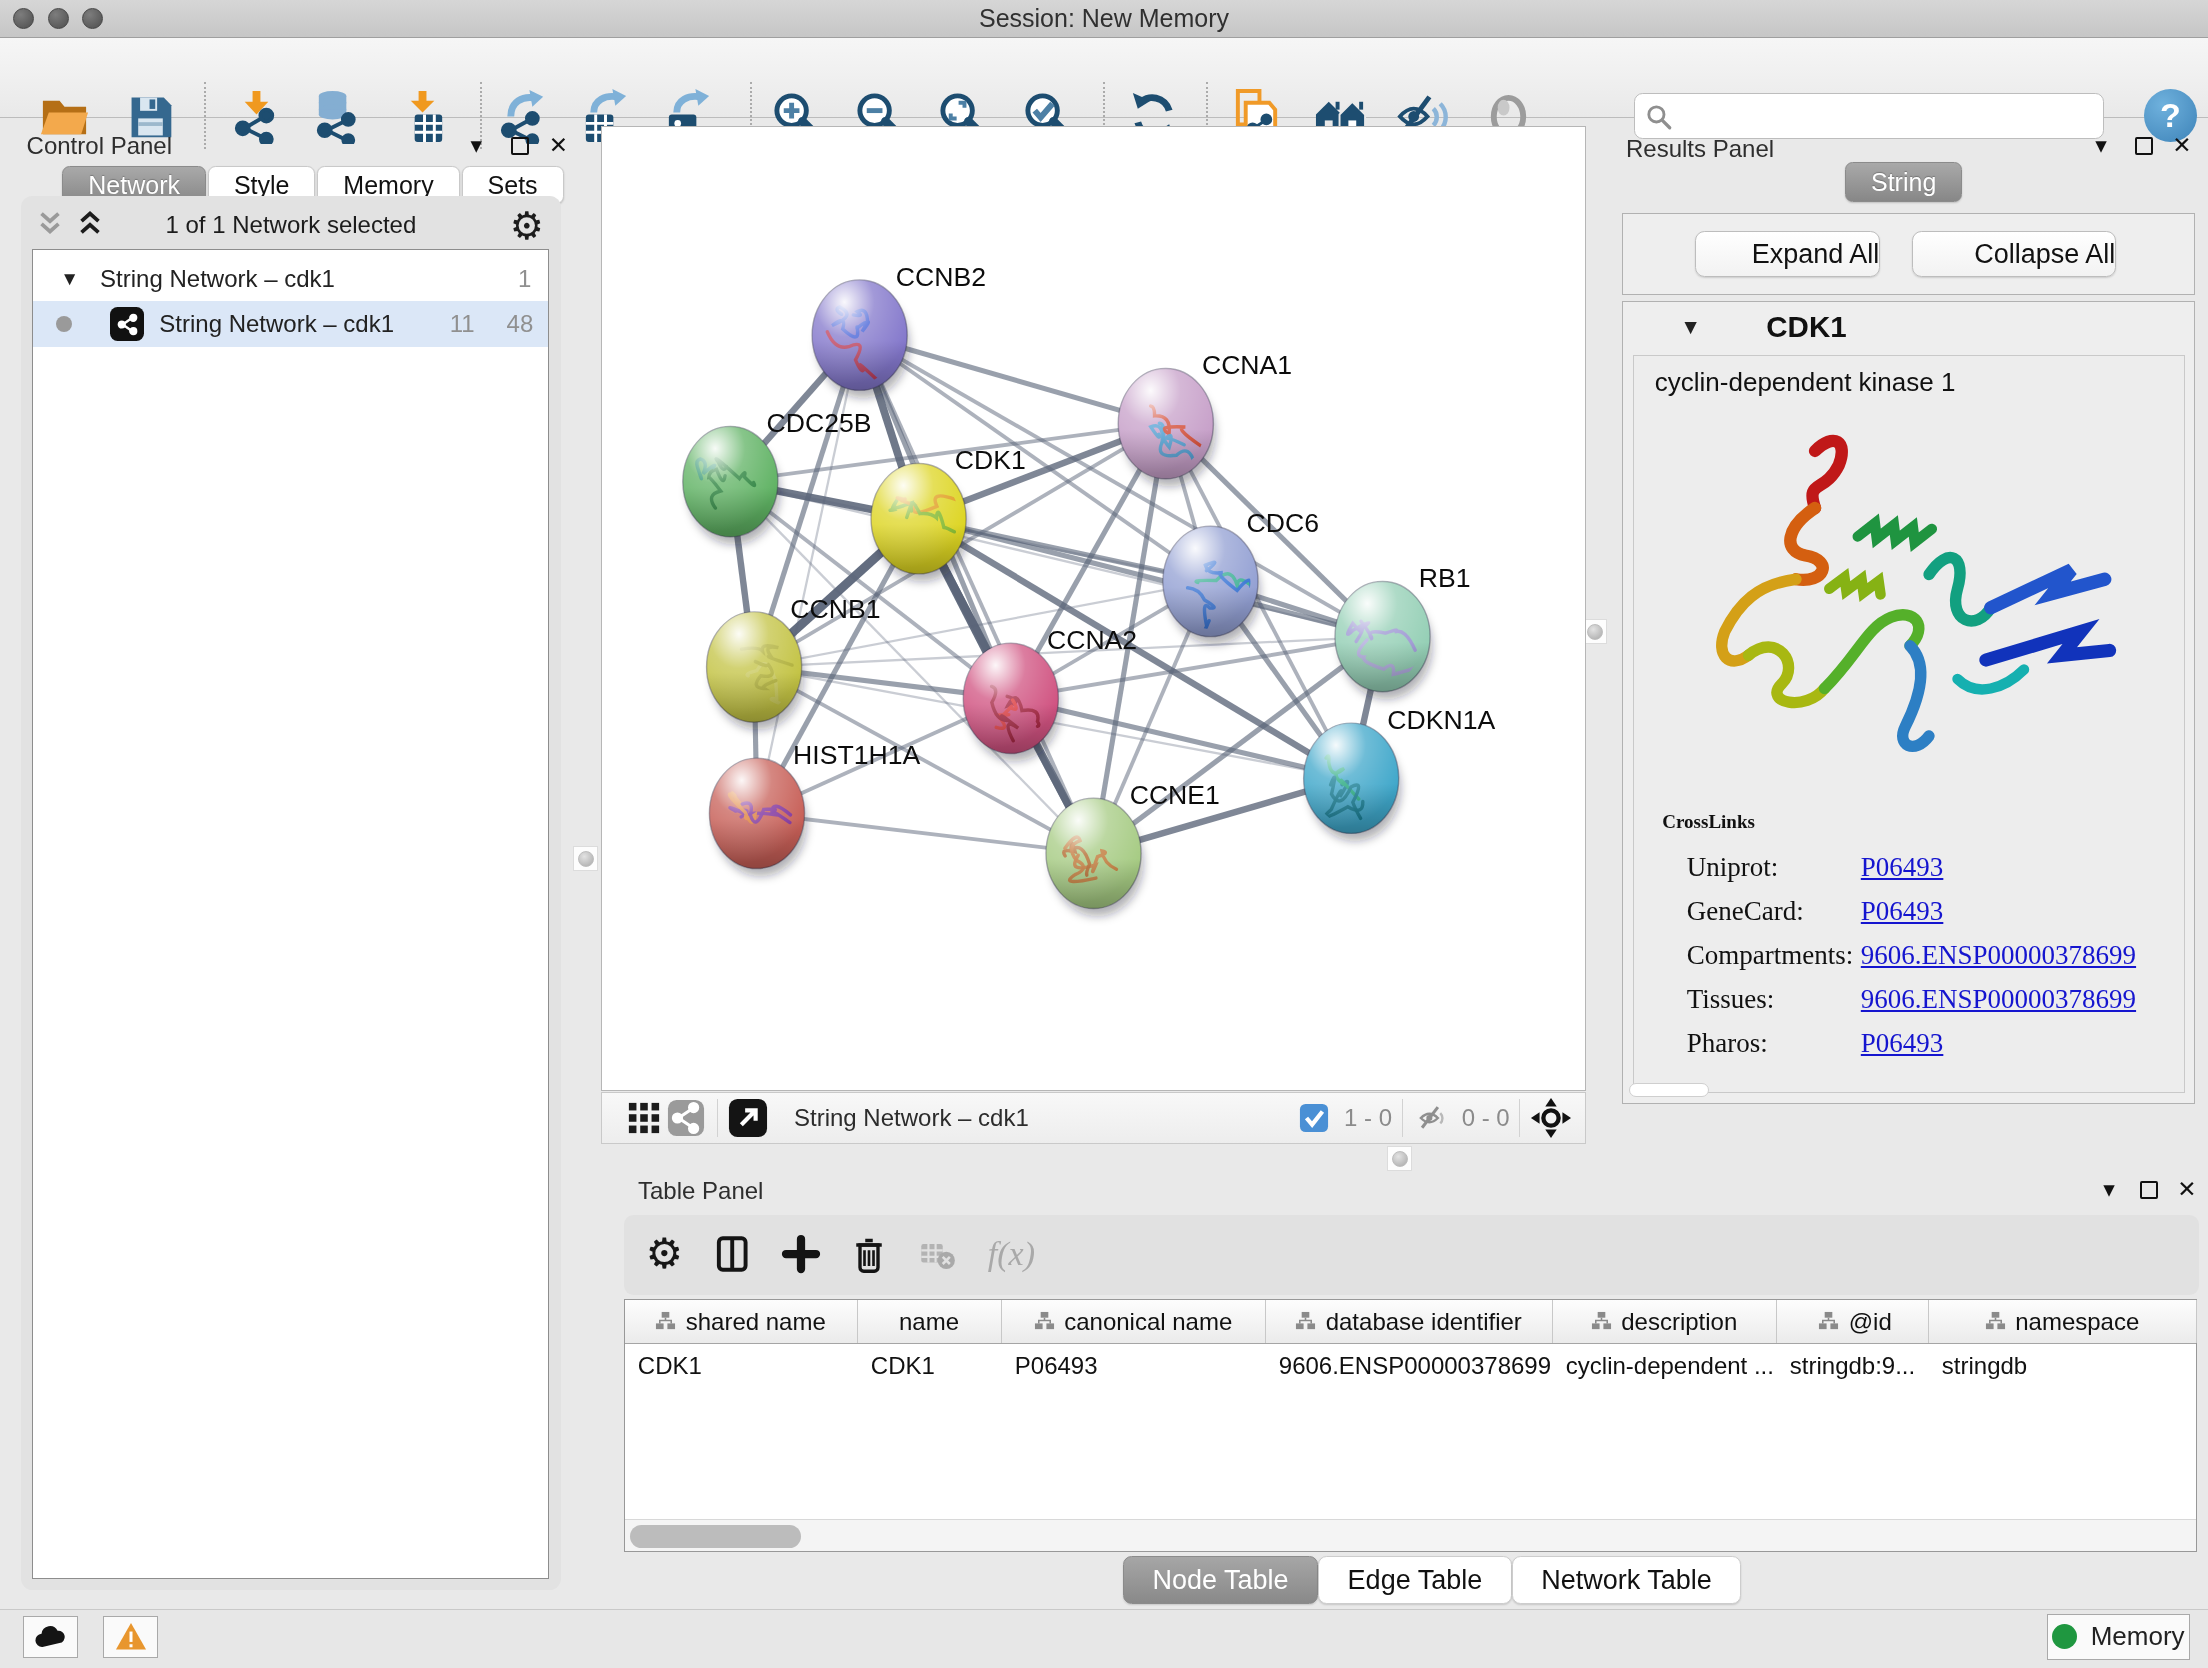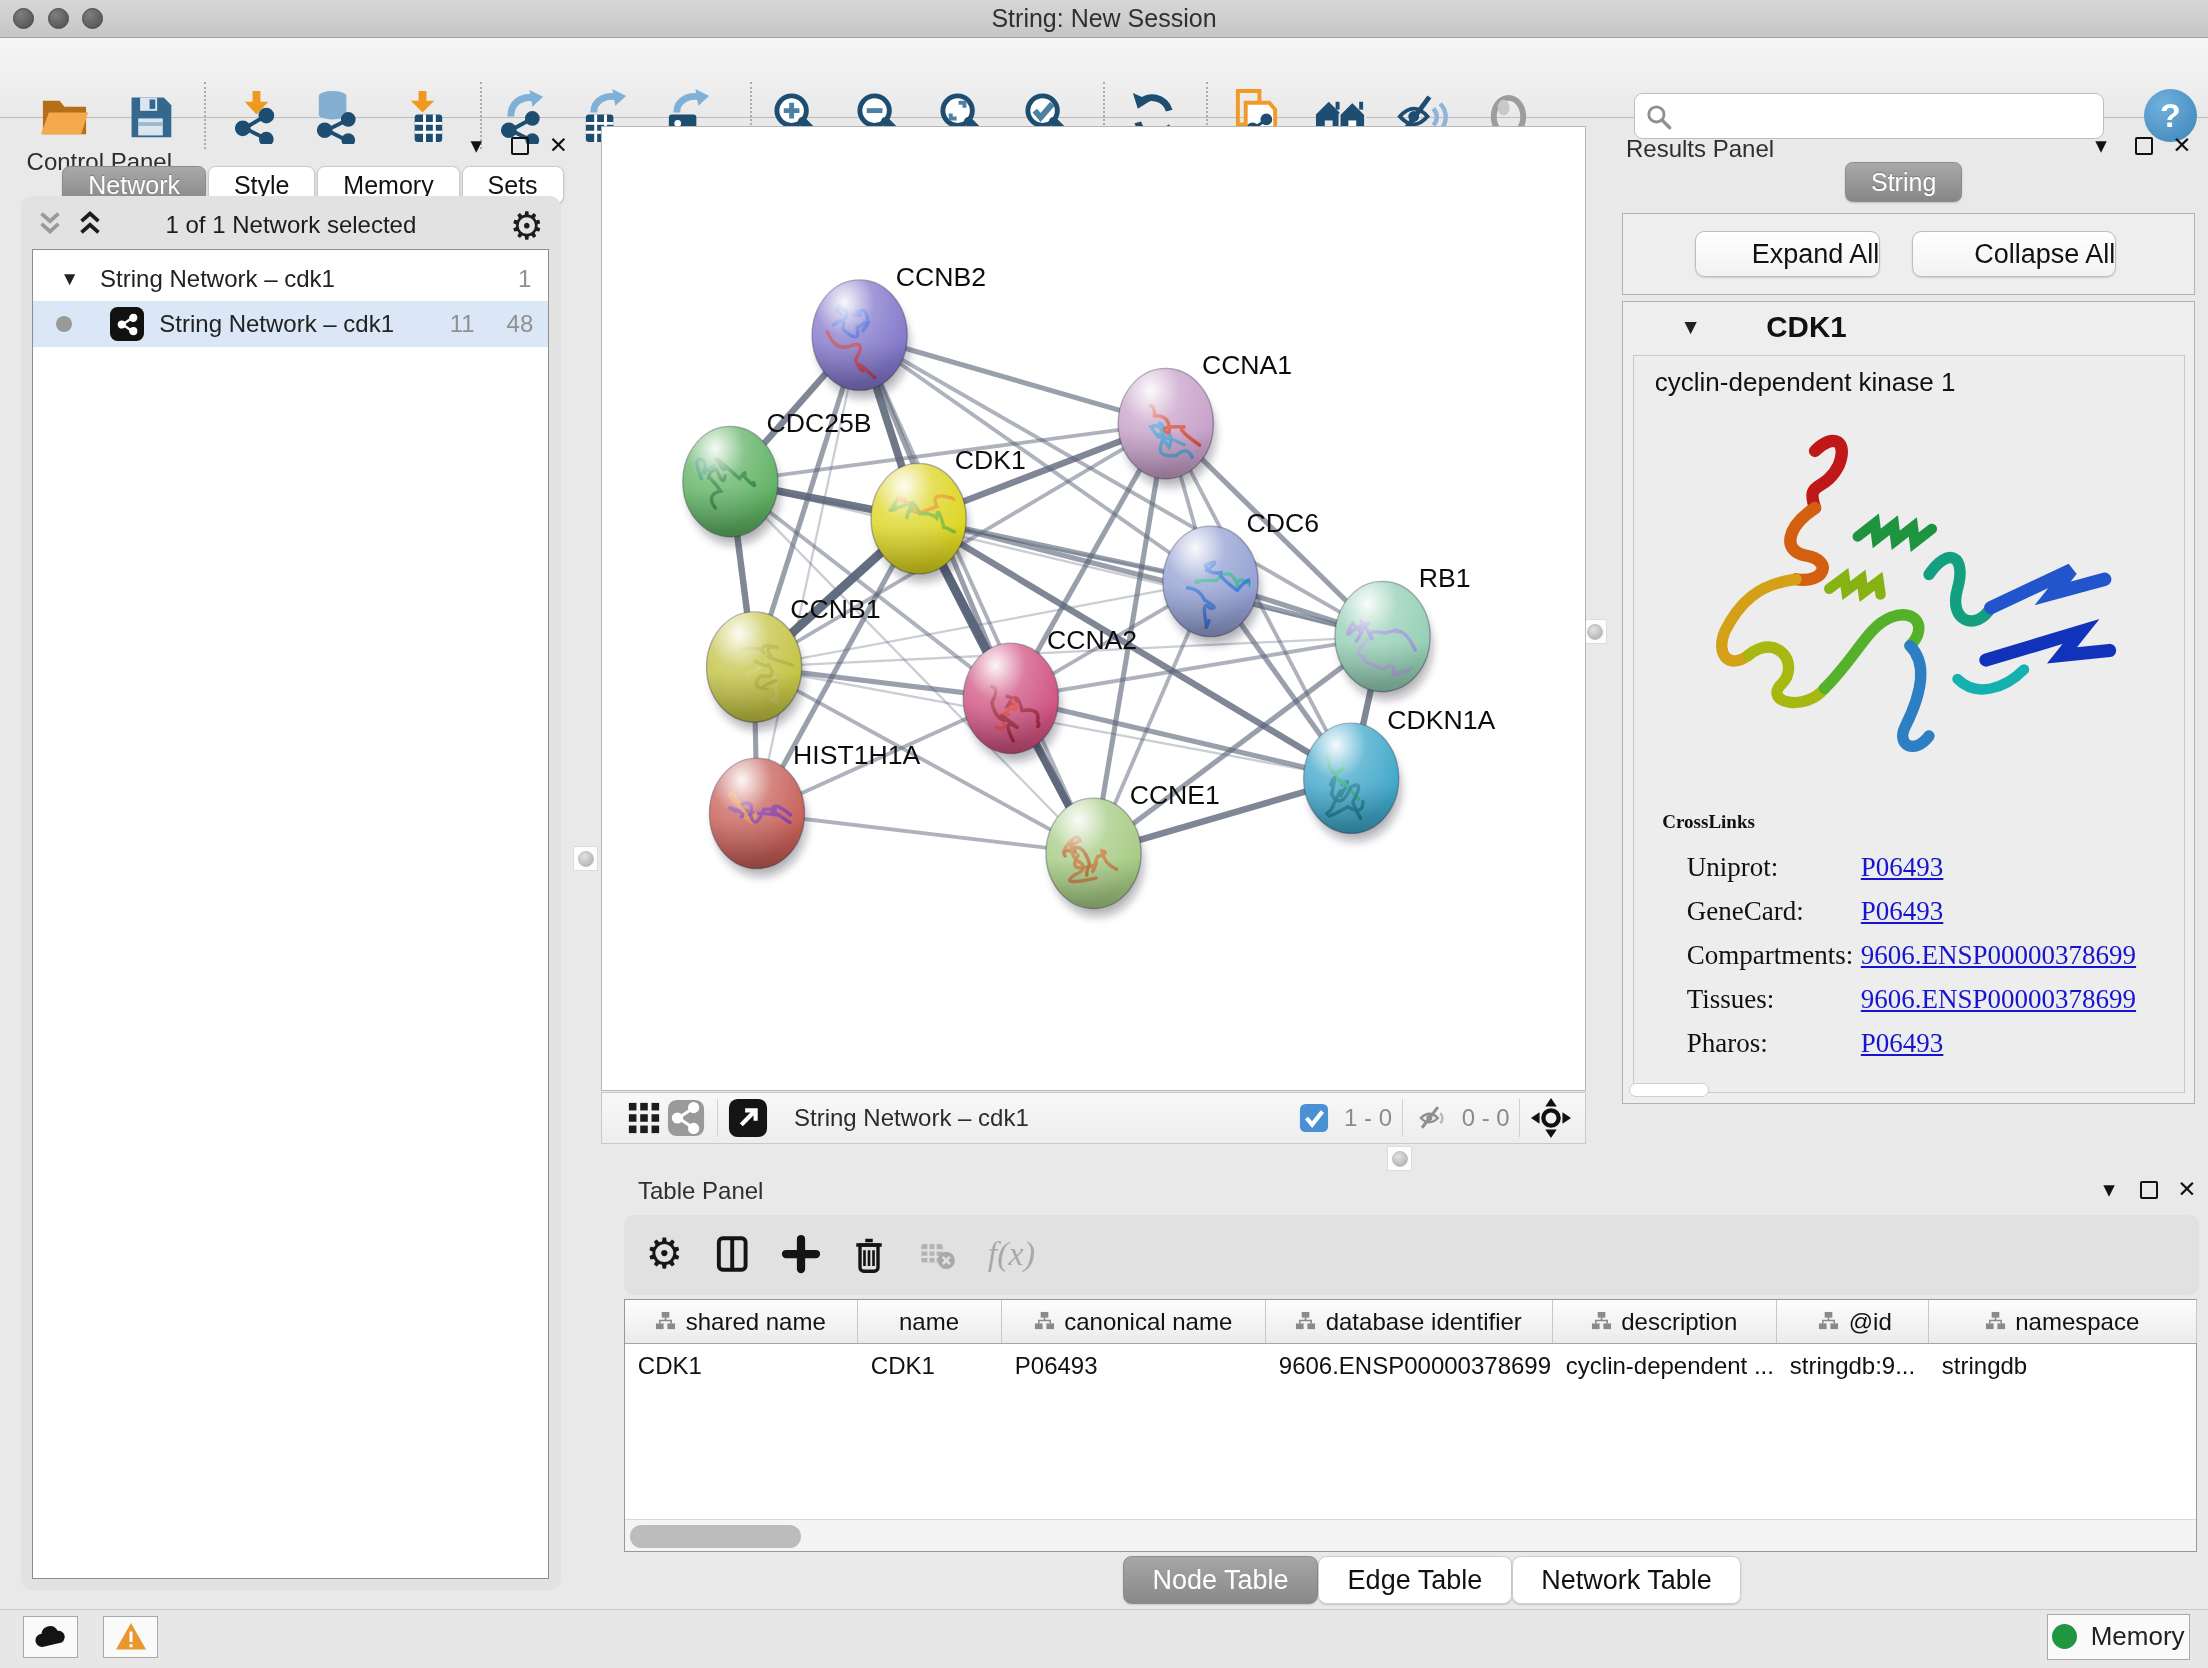--- a/index.html
+++ b/index.html
@@ -115,21 +115,21 @@
 </style>
 </head>
 <body>
 
 <div id="app">
 
   <div class="abs titlebar">
     <span class="light"></span>
     <span class="light"></span>
     <span class="light"></span>
-    <span class="win-title">String: New Session</span>
+    <span class="win-title">Session: New Memory</span>
   </div>
 
   <div class="abs toolbar">
     <div class="tbtn" style="left:34px">
       <svg width="55" height="55" viewBox="0 0 56 56">
         <path d="M6 12h17l5 6h22v28H6z" fill="#b56f16"></path>
           <path d="M12 24h40l-7 22H4z" fill="#f3a94c"></path>
       </svg>
     </div>
     <div class="tbtn" style="left:120px">
@@ -294,21 +294,21 @@
       <svg class="search-glass" width="28.5" height="28.5" viewBox="0 0 30 30">
         <circle cx="12" cy="12" r="8" fill="none" stroke="#8f8f8f" stroke-width="3"></circle>
         <path d="M18 18 L26 26" stroke="#8f8f8f" stroke-width="3.5" stroke-linecap="round"></path>
       </svg>
       <input placeholder="" style="">
     </div>
     <div class="help-btn">?</div>
   </div>
 
   <div class="abs cpanel">
-    <div class="abs" style="left:13.3px;top:24px">
+    <div class="abs" style="left:13.3px;top:8px">
       <span class="phead-title">Control Panel</span>
     </div>
     <div class="abs phead-ico" style="left:447px;top:5.7px">▾</div>
     <div class="abs phead-ico" style="left:491px;top:5.7px">
         <span class="float-sq"></span>
       </div>
     <div class="abs phead-ico" style="left:529px;top:5.7px">
         <b>✕</b>
       </div>
 

